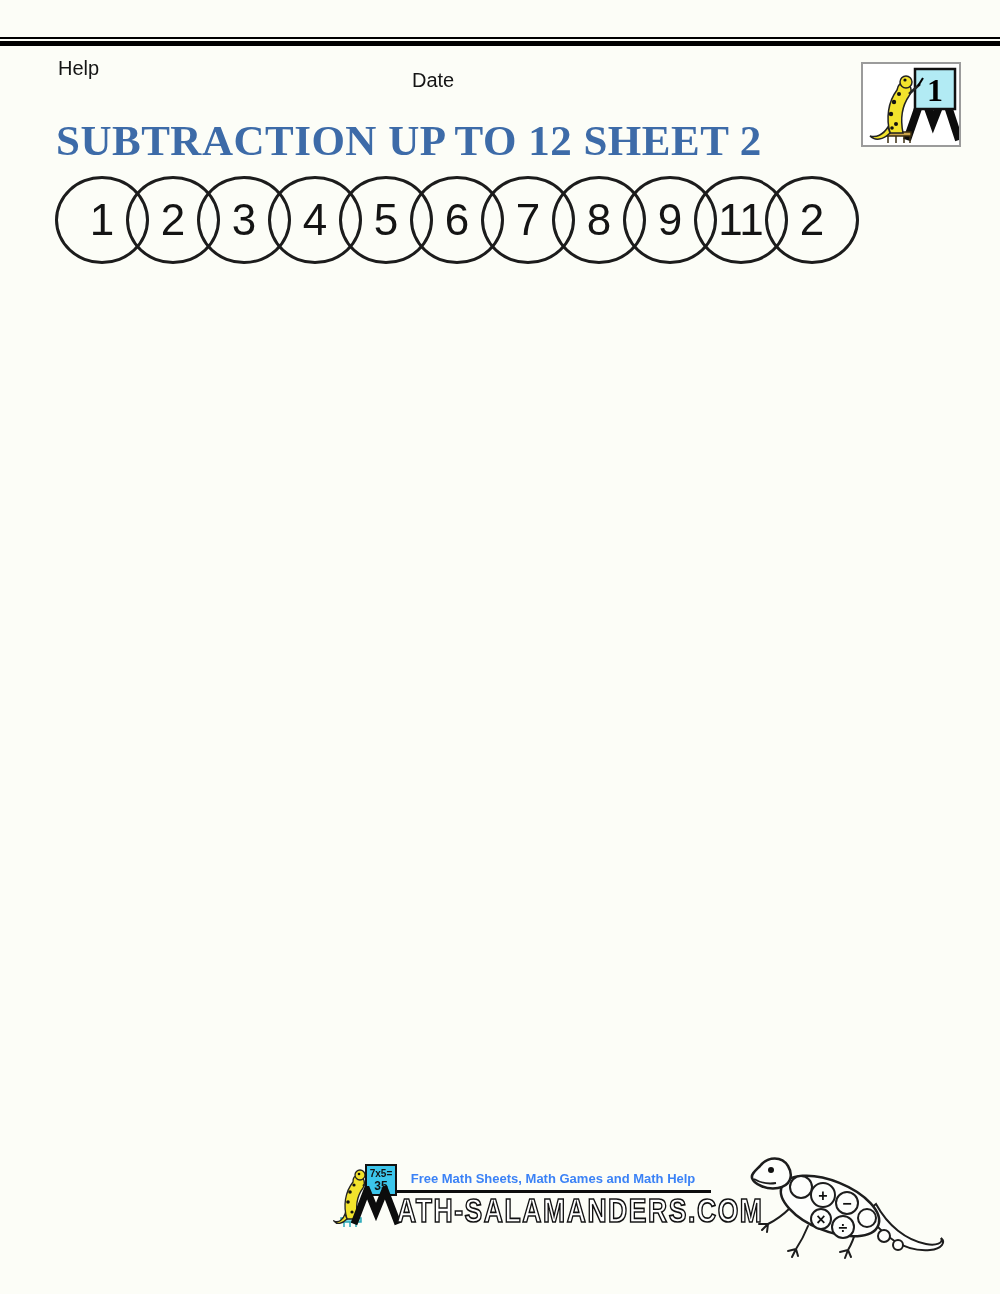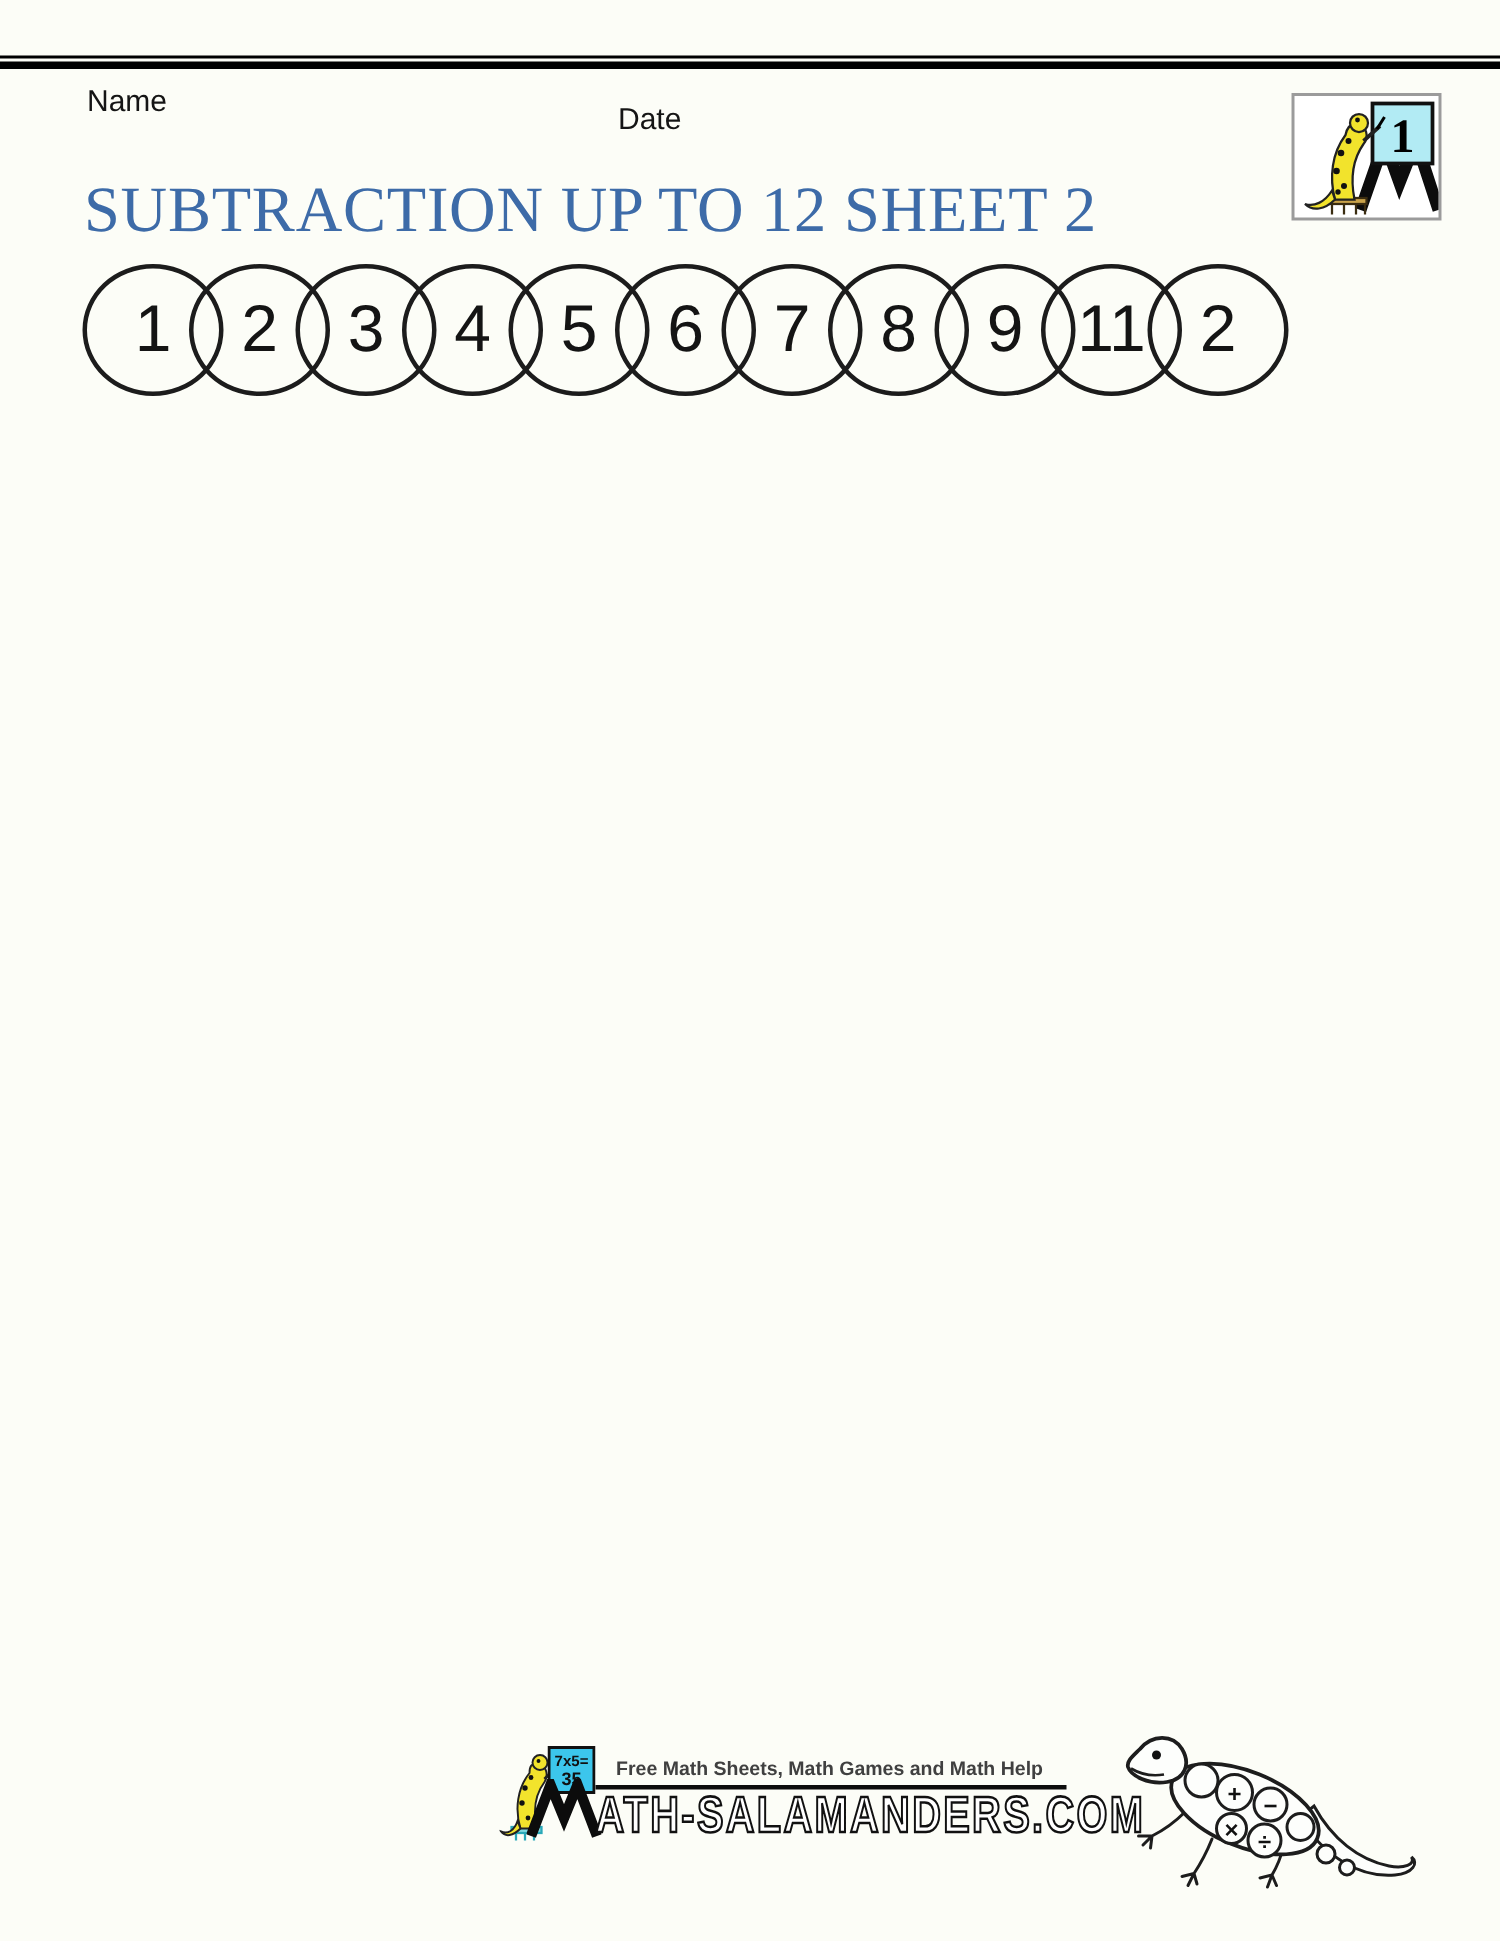--- a/index.html
+++ b/index.html
@@ -21,21 +21,21 @@
   .name-label{position:absolute;left:58px;top:57px;font-size:20px;}
   .date-label{position:absolute;left:412px;top:69px;font-size:20px;}
 
   .logo-box{
     position:absolute;left:861px;top:62px;width:100px;height:85px;
     background:#fff;border:2px solid #9b9b9b;box-sizing:border-box;
   }
 
   .page-title{
     position:absolute;left:56px;top:116px;margin:0;
-    font-family:"Liberation Serif",serif;font-weight:normal;
+    font-family:"Liberation Serif",serif;font-weight:bold;
     font-size:43px;letter-spacing:0.5px;
     color:var(--title-blue,#3d6ba8);
     white-space:nowrap;
   }
 
   
   .circles-row{position:absolute;left:55px;top:176px;display:flex;}
   .num-circle{
     flex:none;width:94px;height:88px;
     border:3px solid #1c1c1c;border-radius:50%;
@@ -50,21 +50,21 @@
   .col-left{left:58px;}
   .col-right{left:488px;}
 
   
   .footer{position:absolute;left:333px;top:1164px;width:390px;height:70px;}
   .f-salamander{position:absolute;left:0;top:2px;}
   .f-board{position:absolute;left:32px;top:0;}
   .f-m{position:absolute;left:18px;top:22px;}
   .f-tagline{
     position:absolute;left:75px;top:7px;width:290px;text-align:center;
-    font-size:13px;font-weight:bold;color:#404040;white-space:nowrap;
+    font-size:13px;font-weight:bold;color:#3b82f6;white-space:nowrap;
   }
   .f-line{position:absolute;left:64px;top:26px;width:314px;height:3px;background:#0d0d0d;}
   .f-site{
     position:absolute;left:64px;top:27px;
     font-size:34px;font-weight:bold;letter-spacing:2px;white-space:nowrap;
     color:#fff;-webkit-text-stroke:1.7px #111;
     transform:scaleX(0.78);transform-origin:left top;
   }
 
   .decor-salamander{position:absolute;left:738px;top:1146px;}
@@ -73,21 +73,21 @@
 <body>
 
 <div class="page">
 
   <div class="top-border">
     <div class="t1"></div>
       <div class="t2"></div>
       <div class="t3"></div>
   </div>
 
-  <div class="name-label">Name</div>
+  <div class="name-label">Help</div>
   <div class="date-label">Date</div>
 
   <div class="logo-box">
     <svg width="96" height="81" viewBox="0 0 96 81">
 
       <path d="M44 76 L60 30 L70 58 L81 30 L96 76" fill="none" stroke="#0c0c0c" stroke-width="8"></path>
 
       <rect x="52" y="5" width="40" height="40" style="fill:var(--board-cyan-light,#b2ebf4)" stroke="#111" stroke-width="2.5"></rect>
       <text x="72" y="37" font-family="Liberation Serif, serif" font-weight="bold" font-size="32" fill="#000" text-anchor="middle">1</text>
 

